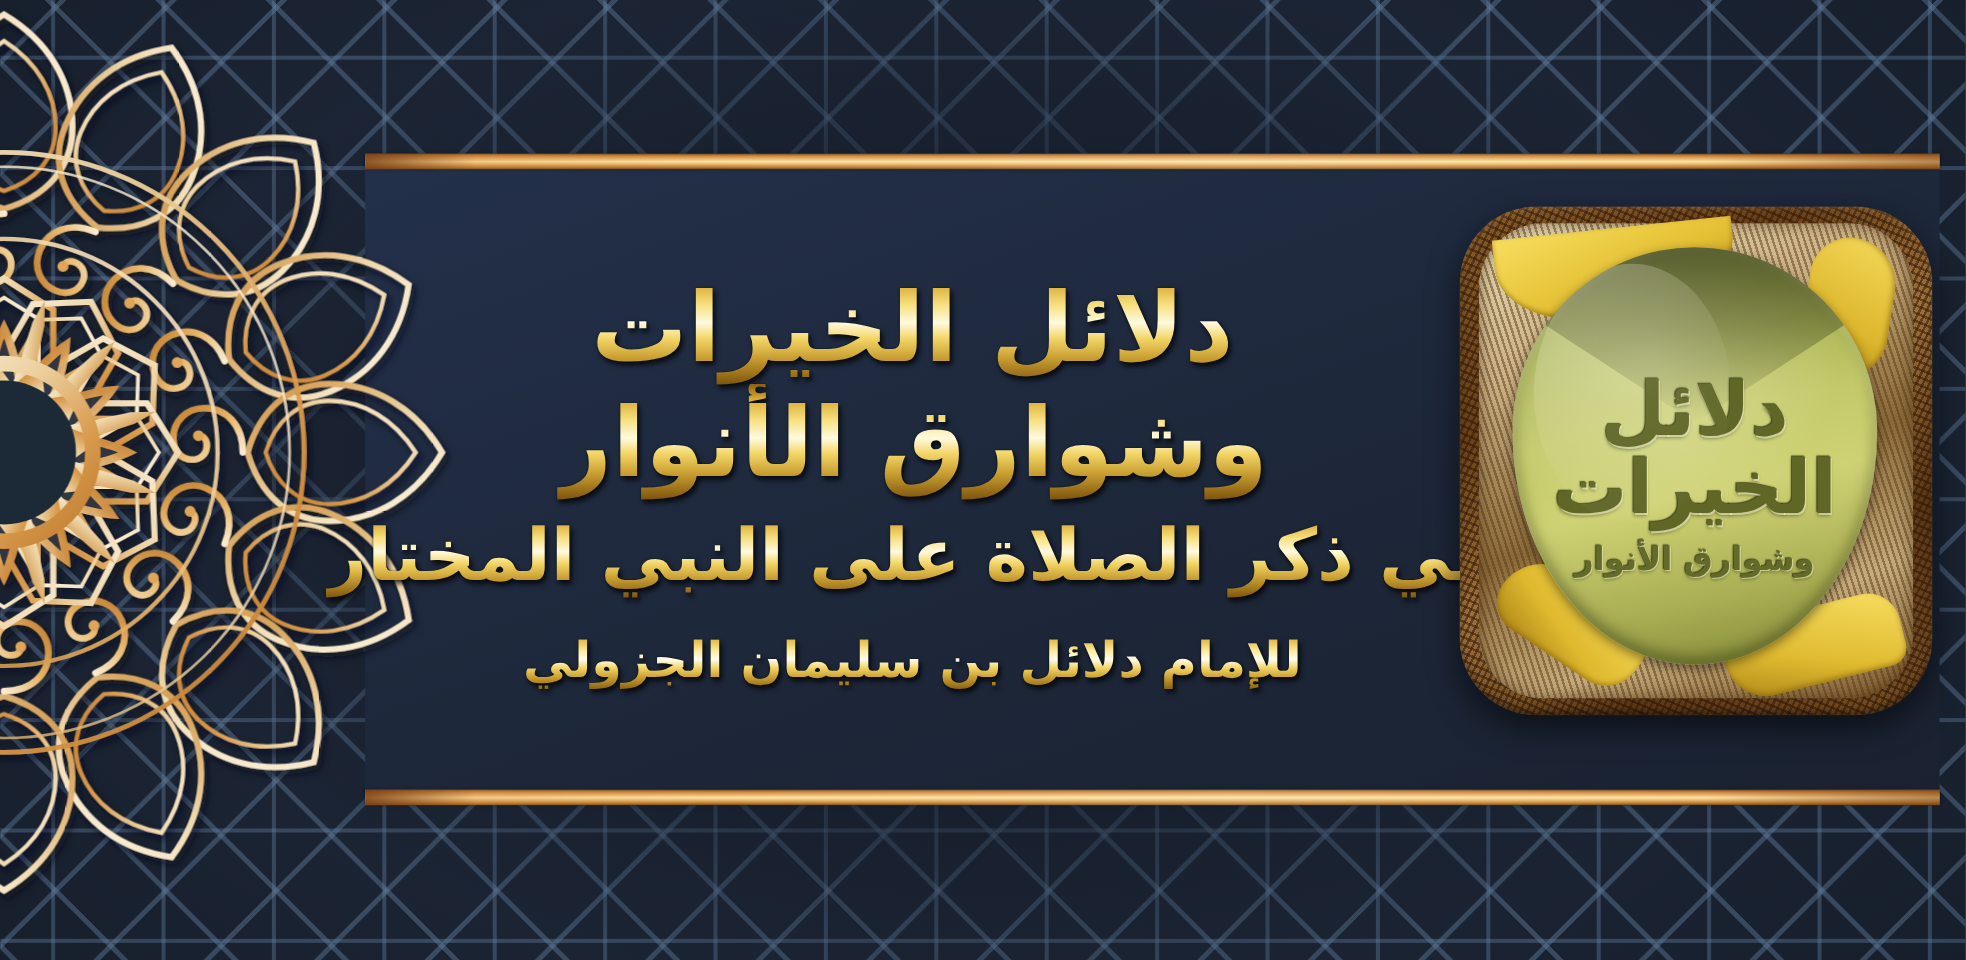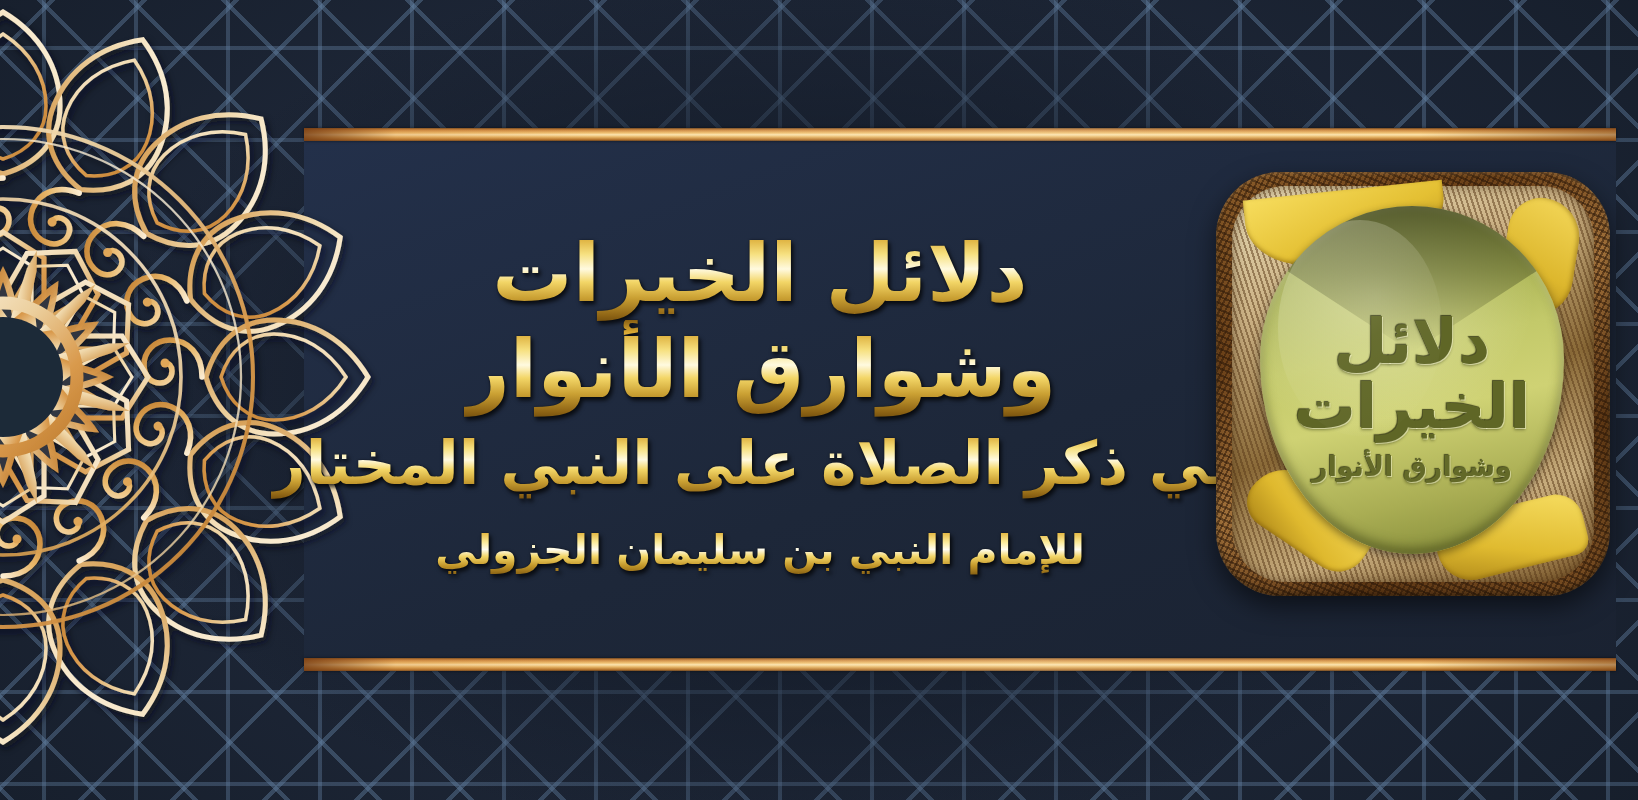--- a/index.html
+++ b/index.html
@@ -441,21 +441,21 @@
 
       <circle cx="395" cy="395" r="74" fill="none" stroke="url(#gA)" stroke-width="13"></circle>
       <circle cx="395" cy="395" r="60" fill="#1e2939"></circle>
     </g>
   </svg>
 
   <div class="title-block">
     <div class="t-line l1">دلائل الخيرات</div>
     <div class="t-line l2">وشوارق الأنوار</div>
     <div class="t-line l3">في ذكر الصلاة على النبي المختار</div>
-    <div class="t-line l4">للإمام النبي بن سليمان الجزولي</div>
+    <div class="t-line l4">للإمام دلائل بن سليمان الجزولي</div>
   </div>
 
   <div class="book-icon">
     <div class="bi-frame">
       <div class="bi-texture"></div>
       <div class="bi-gold-tl"></div>
       <div class="bi-gold-rt"></div>
       <div class="bi-gold-bl"></div>
       <div class="bi-gold-br"></div>
 

